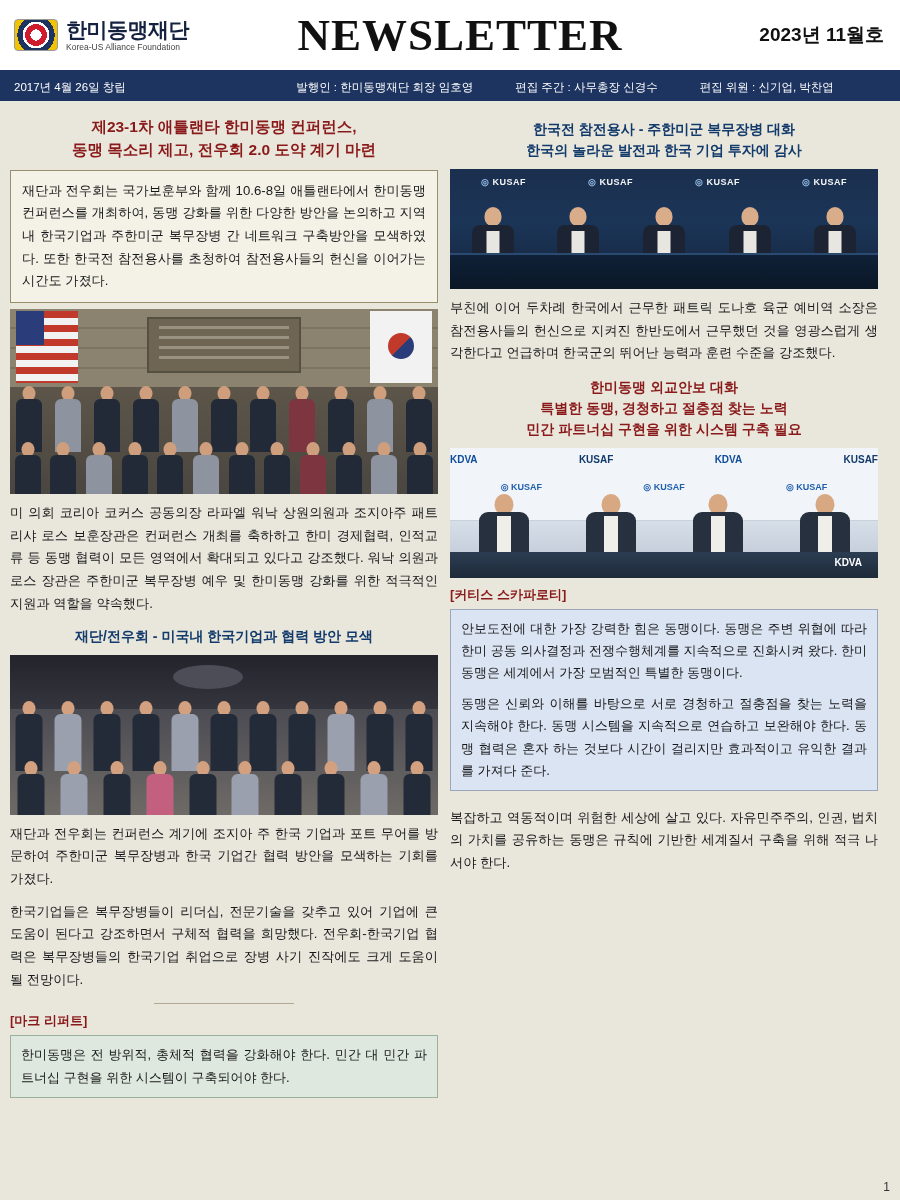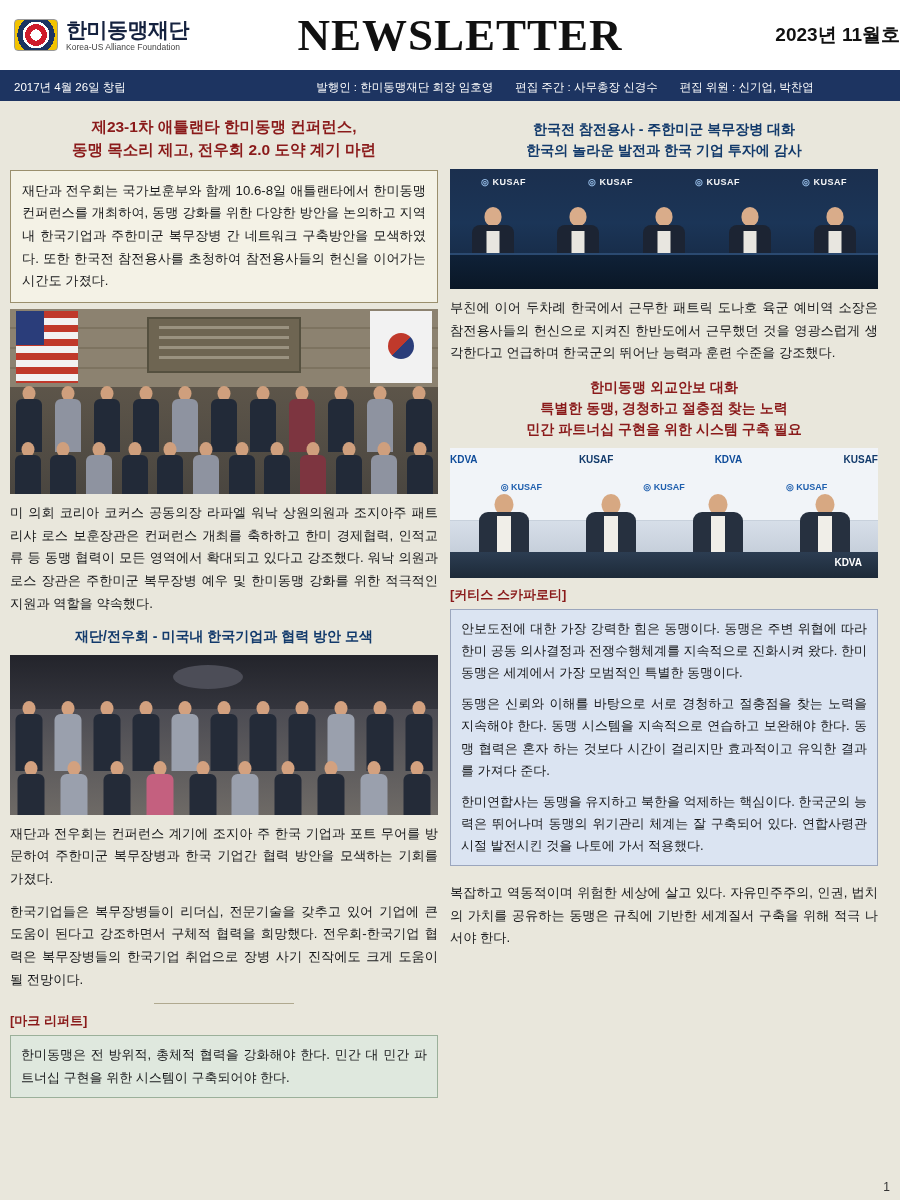--- a/index.html
+++ b/index.html
@@ -65,39 +65,40 @@
     text-align: center;
     font-size: 45px;
     font-weight: bold;
     letter-spacing: 1px;
     color: #111;
     font-family: "Liberation Serif", serif;
   }
   .issue-date {
     width: 230px;
     text-align: right;
+    padding-right: 16px;
     font-size: 19px;
     font-weight: bold;
     color: #111;
     box-sizing: border-box;
   }
 
   
   .credits {
     height: 28px;
     background: #1d3461;
     color: #ffffff;
     display: flex;
     align-items: center;
     font-size: 11.5px;
     padding: 0 14px;
     box-sizing: border-box;
   }
   .credits .founded { width: 230px; }
-  .credits .mid { flex: 1; display: flex; gap: 22px; justify-content: center; }
+  .credits .mid { flex: 1; display: flex; gap: 42px; justify-content: center; }
 
   
   .columns {
     display: flex;
     padding: 8px 10px 0 10px;
     gap: 12px;
     box-sizing: border-box;
     height: calc(1200px - 70px - 28px);
   }
   .col {
@@ -810,21 +811,20 @@
               <div class="s"></div>
             </div>
         </div>
         <div class="tablefront"></div>
       </div>
 
       <div class="quote-label">[커티스 스카파로티]</div>
       <div class="quote-box">
         <p>안보도전에 대한 가장 강력한 힘은 동맹이다. 동맹은 주변 위협에 따라 한미 공동 의사결정과 전쟁수행체계를 지속적으로 진화시켜 왔다. 한미동맹은 세계에서 가장 모범적인 특별한 동맹이다.</p>
         <p>동맹은 신뢰와 이해를 바탕으로 서로 경청하고 절충점을 찾는 노력을 지속해야 한다. 동맹 시스템을 지속적으로 연습하고 보완해야 한다. 동맹 협력은 혼자 하는 것보다 시간이 걸리지만 효과적이고 유익한 결과를 가져다 준다.</p>
-        <p>한미연합사는 동맹을 유지하고 북한을 억제하는 핵심이다. 한국군의 능력은 뛰어나며 동맹의 위기관리 체계는 잘 구축되어 있다. 연합사령관 시절 발전시킨 것을 나토에 가서 적용했다.</p>
       </div>
 
       <div class="plain-block">복잡하고 역동적이며 위험한 세상에 살고 있다. 자유민주주의, 인권, 법치의 가치를 공유하는 동맹은 규칙에 기반한 세계질서 구축을 위해 적극 나서야 한다.</div>
     </div>
   </div>
 
   <div class="page-number">1</div>
 </div>
 
 </body></html>

